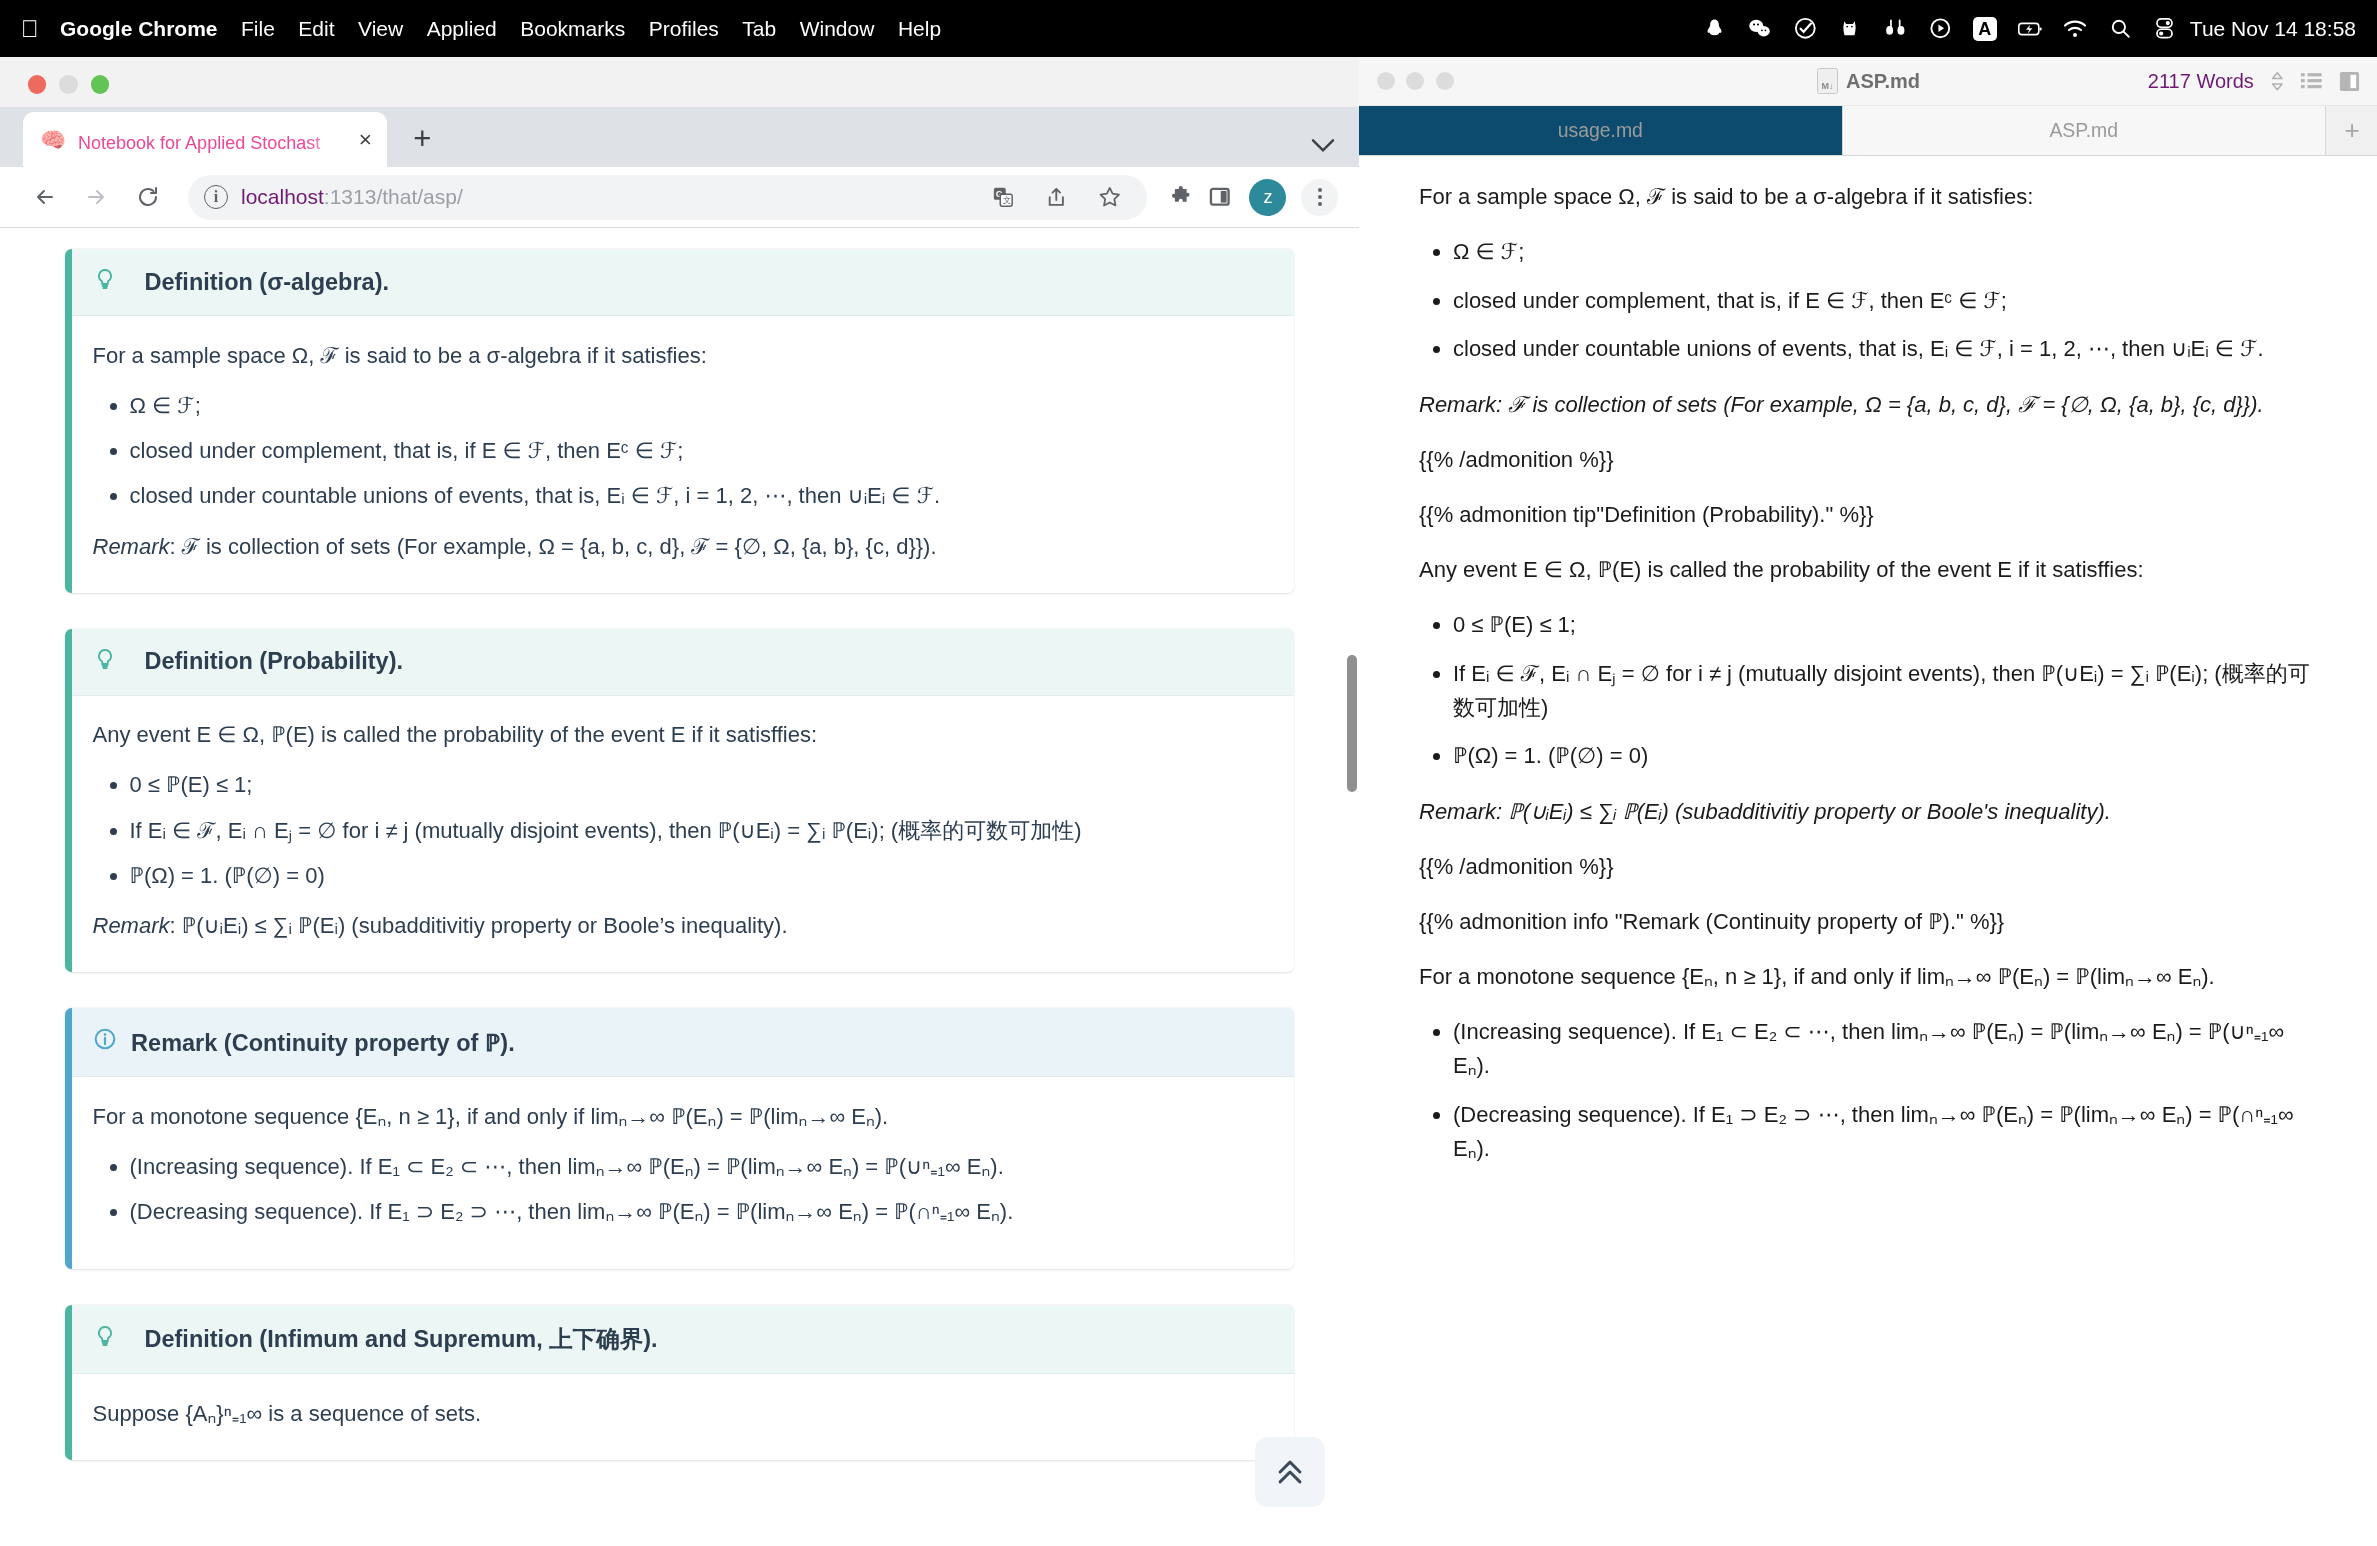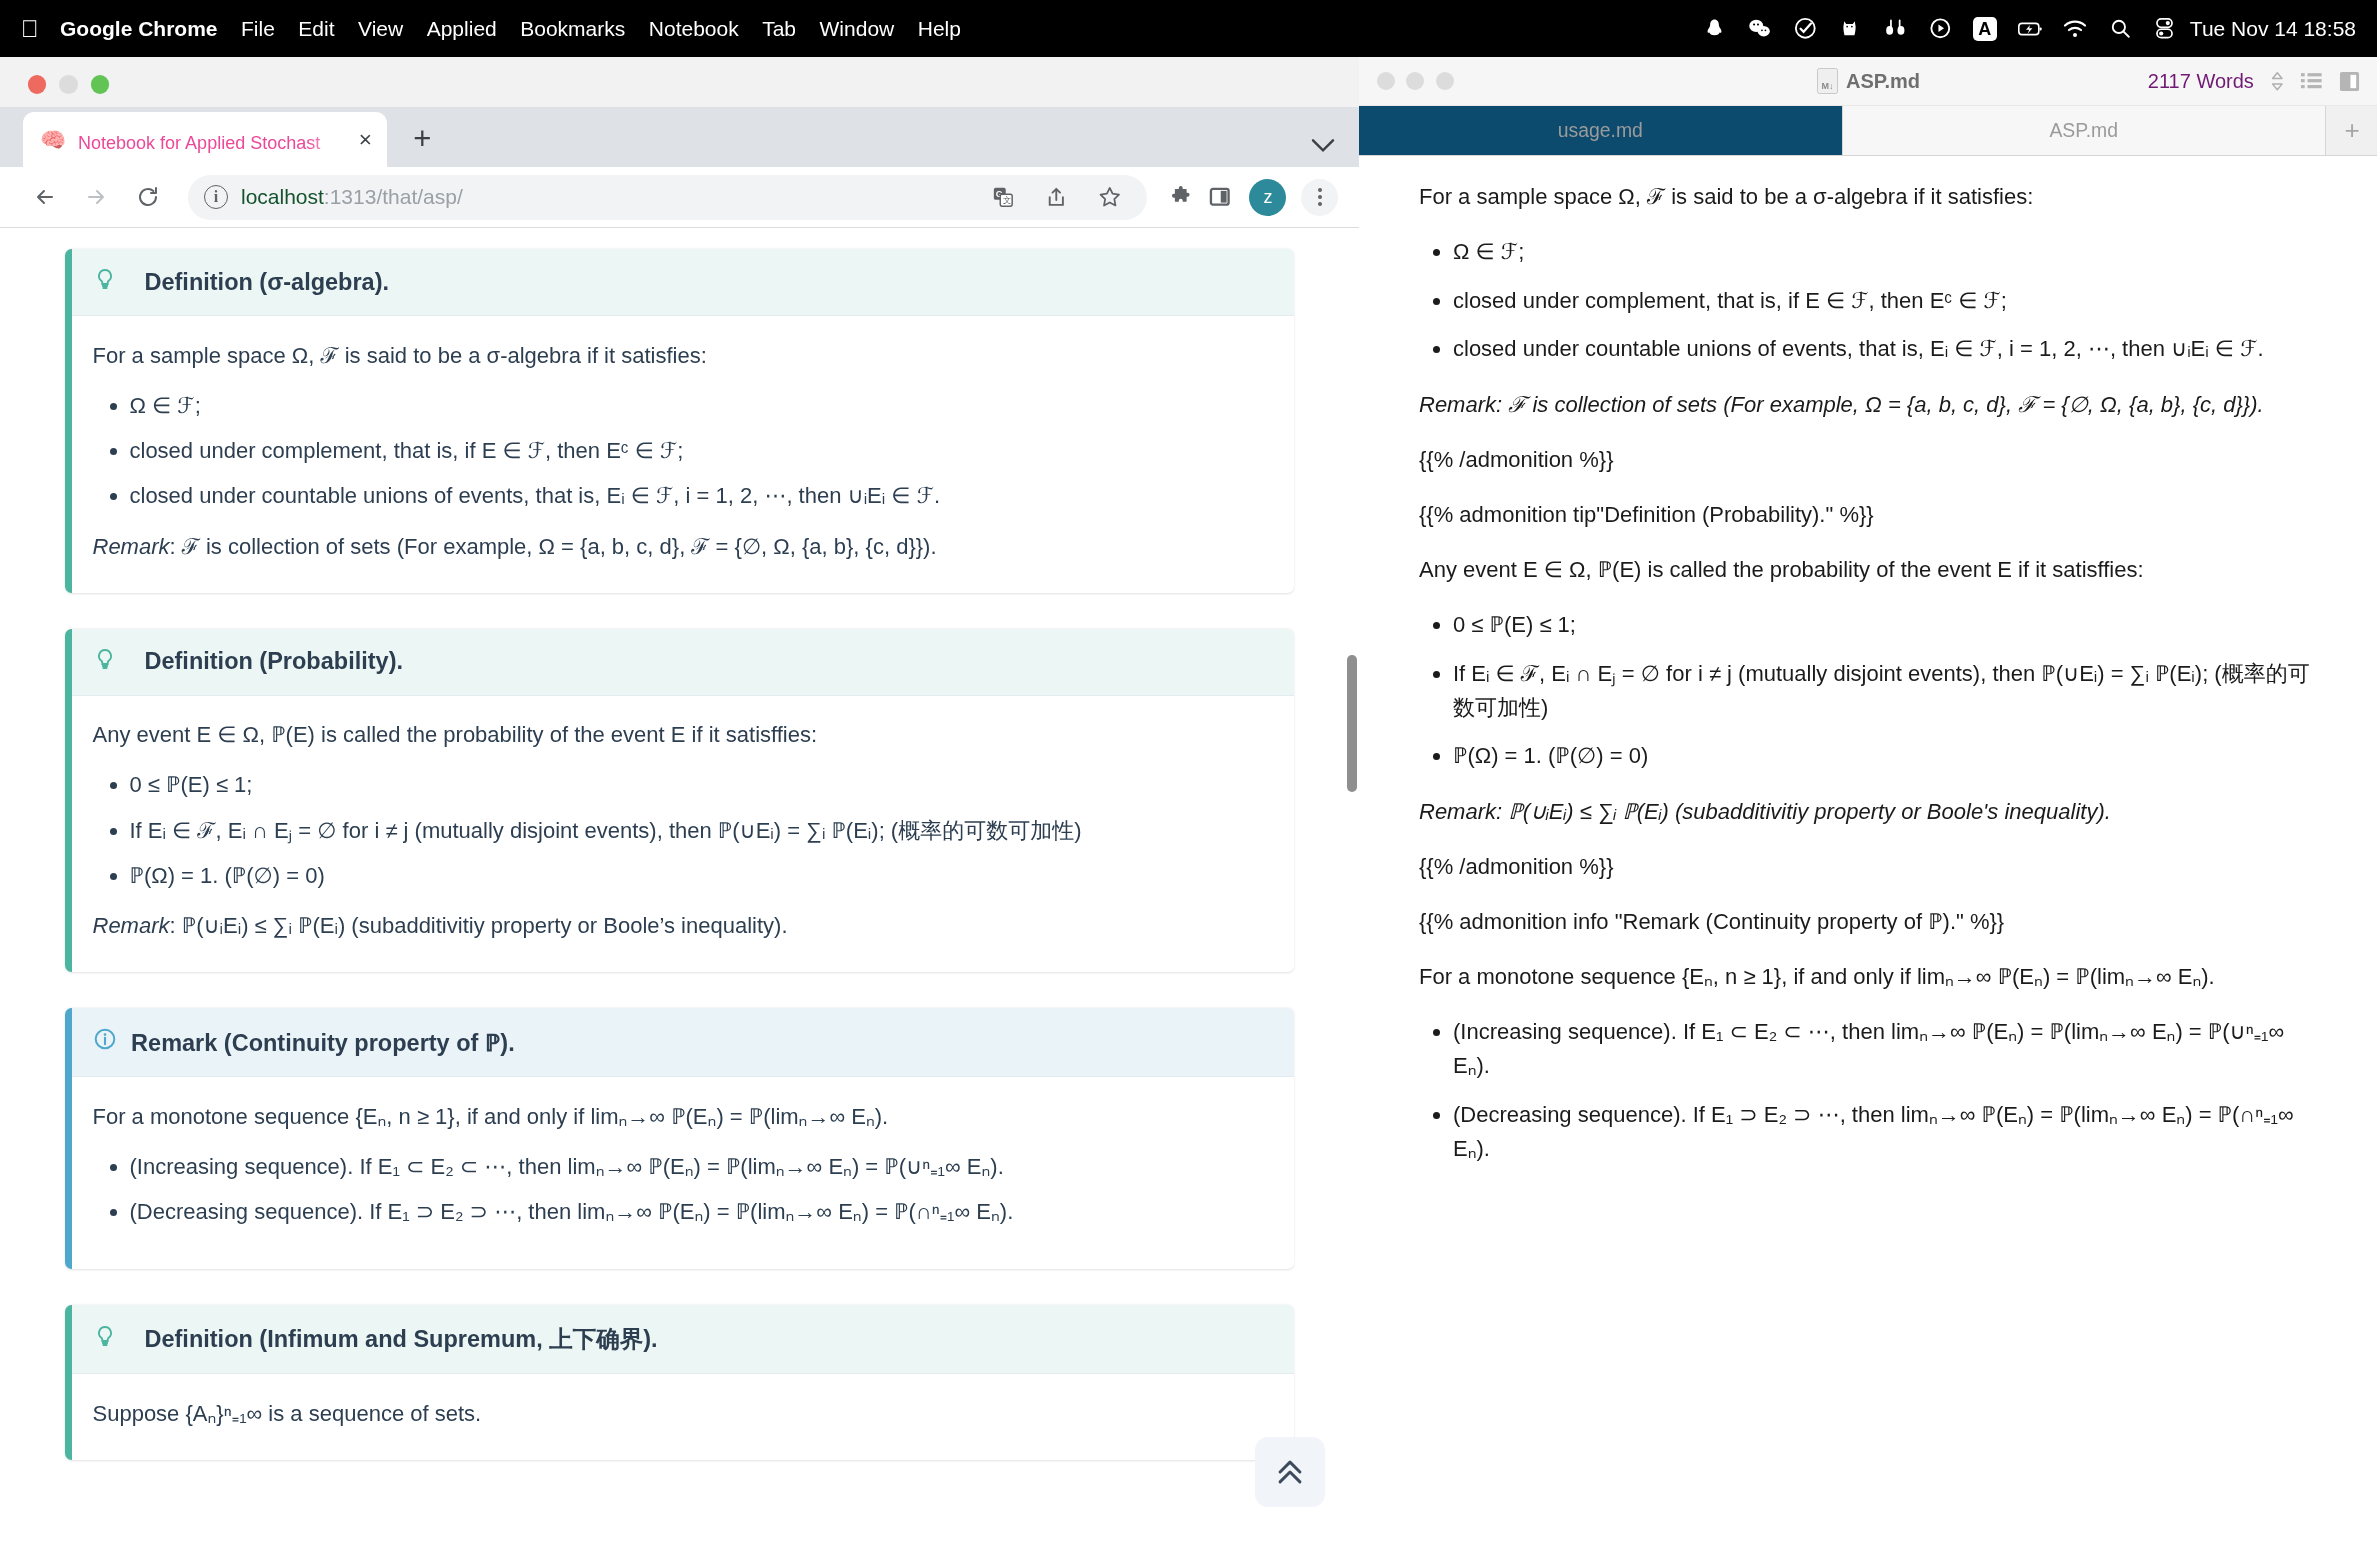--- a/index.html
+++ b/index.html
@@ -100,21 +100,21 @@
     background: #f1f3f4; border-radius: 22.6px;
     display: flex; align-items: center; padding: 0 16px; gap: 13px;
   }
   #omnibox .infoicon {
     width: 24px; height: 24px; border-radius: 50%;
     border: 1.8px solid #5f6368; color: #5f6368;
     display: flex; align-items: center; justify-content: center;
     font-size: 16px; font-weight: bold; font-family: "Liberation Serif", serif;
   }
   #omnibox .url { font-size: 21px; color: #9aa0a6; white-space: nowrap; }
-  #omnibox .url b { color: #14532d; font-weight: normal; margin-top: 28px; }
+  #omnibox .url b { color: #701a75; font-weight: normal; margin-top: 28px; }
   #omnibox .omni-actions { margin-left: auto; display: flex; align-items: center; gap: 19.4px; padding-right: 4.9px; }
   .tbicon { font-size: 22.6px; color: #5f6368; display: flex; align-items: center; justify-content: center; width: 34px; height: 34px; }
   #avatar {
     width: 37px; height: 37px; border-radius: 50%;
     background: #2c8a9b; color: #fff;
     display: flex; align-items: center; justify-content: center;
     font-size: 18px; margin-left: 8px;
   }
   #kebab { width: 37px; height: 37px; border-radius: 50%; background: #f1f3f4;
     display:flex; align-items:center; justify-content:center; margin-left: 9.7px; }
@@ -233,21 +233,21 @@
 <body>
 
 <div id="menubar">
   <span class="apple"></span>
   <span class="mb-item bold">Google Chrome</span>
   <span class="mb-item">File</span>
   <span class="mb-item">Edit</span>
   <span class="mb-item">View</span>
   <span class="mb-item">Applied</span>
   <span class="mb-item">Bookmarks</span>
-  <span class="mb-item">Notebook</span>
+  <span class="mb-item">Profiles</span>
   <span class="mb-item">Tab</span>
   <span class="mb-item">Window</span>
   <span class="mb-item">Help</span>
   <span class="spacer"></span>
   <span class="tray">
     <span class="ticon">
       <svg viewBox="0 0 24 24" width="21" height="22.6">
           <path fill="#fff" d="M12 2c3 0 5 2.6 5 6 0 1.6.6 2.6 1.5 4 1.1 1.7 1.7 3.3 1.3 4.4-.3.9-1.3 1-2 .4-.4 1.6-2.3 3.2-5.8 3.2s-5.4-1.6-5.8-3.2c-.7.6-1.7.5-2-.4-.4-1.1.2-2.7 1.3-4.4C6.4 10.6 7 9.6 7 8c0-3.4 2-6 5-6z"></path>
         </svg>
     </span>

